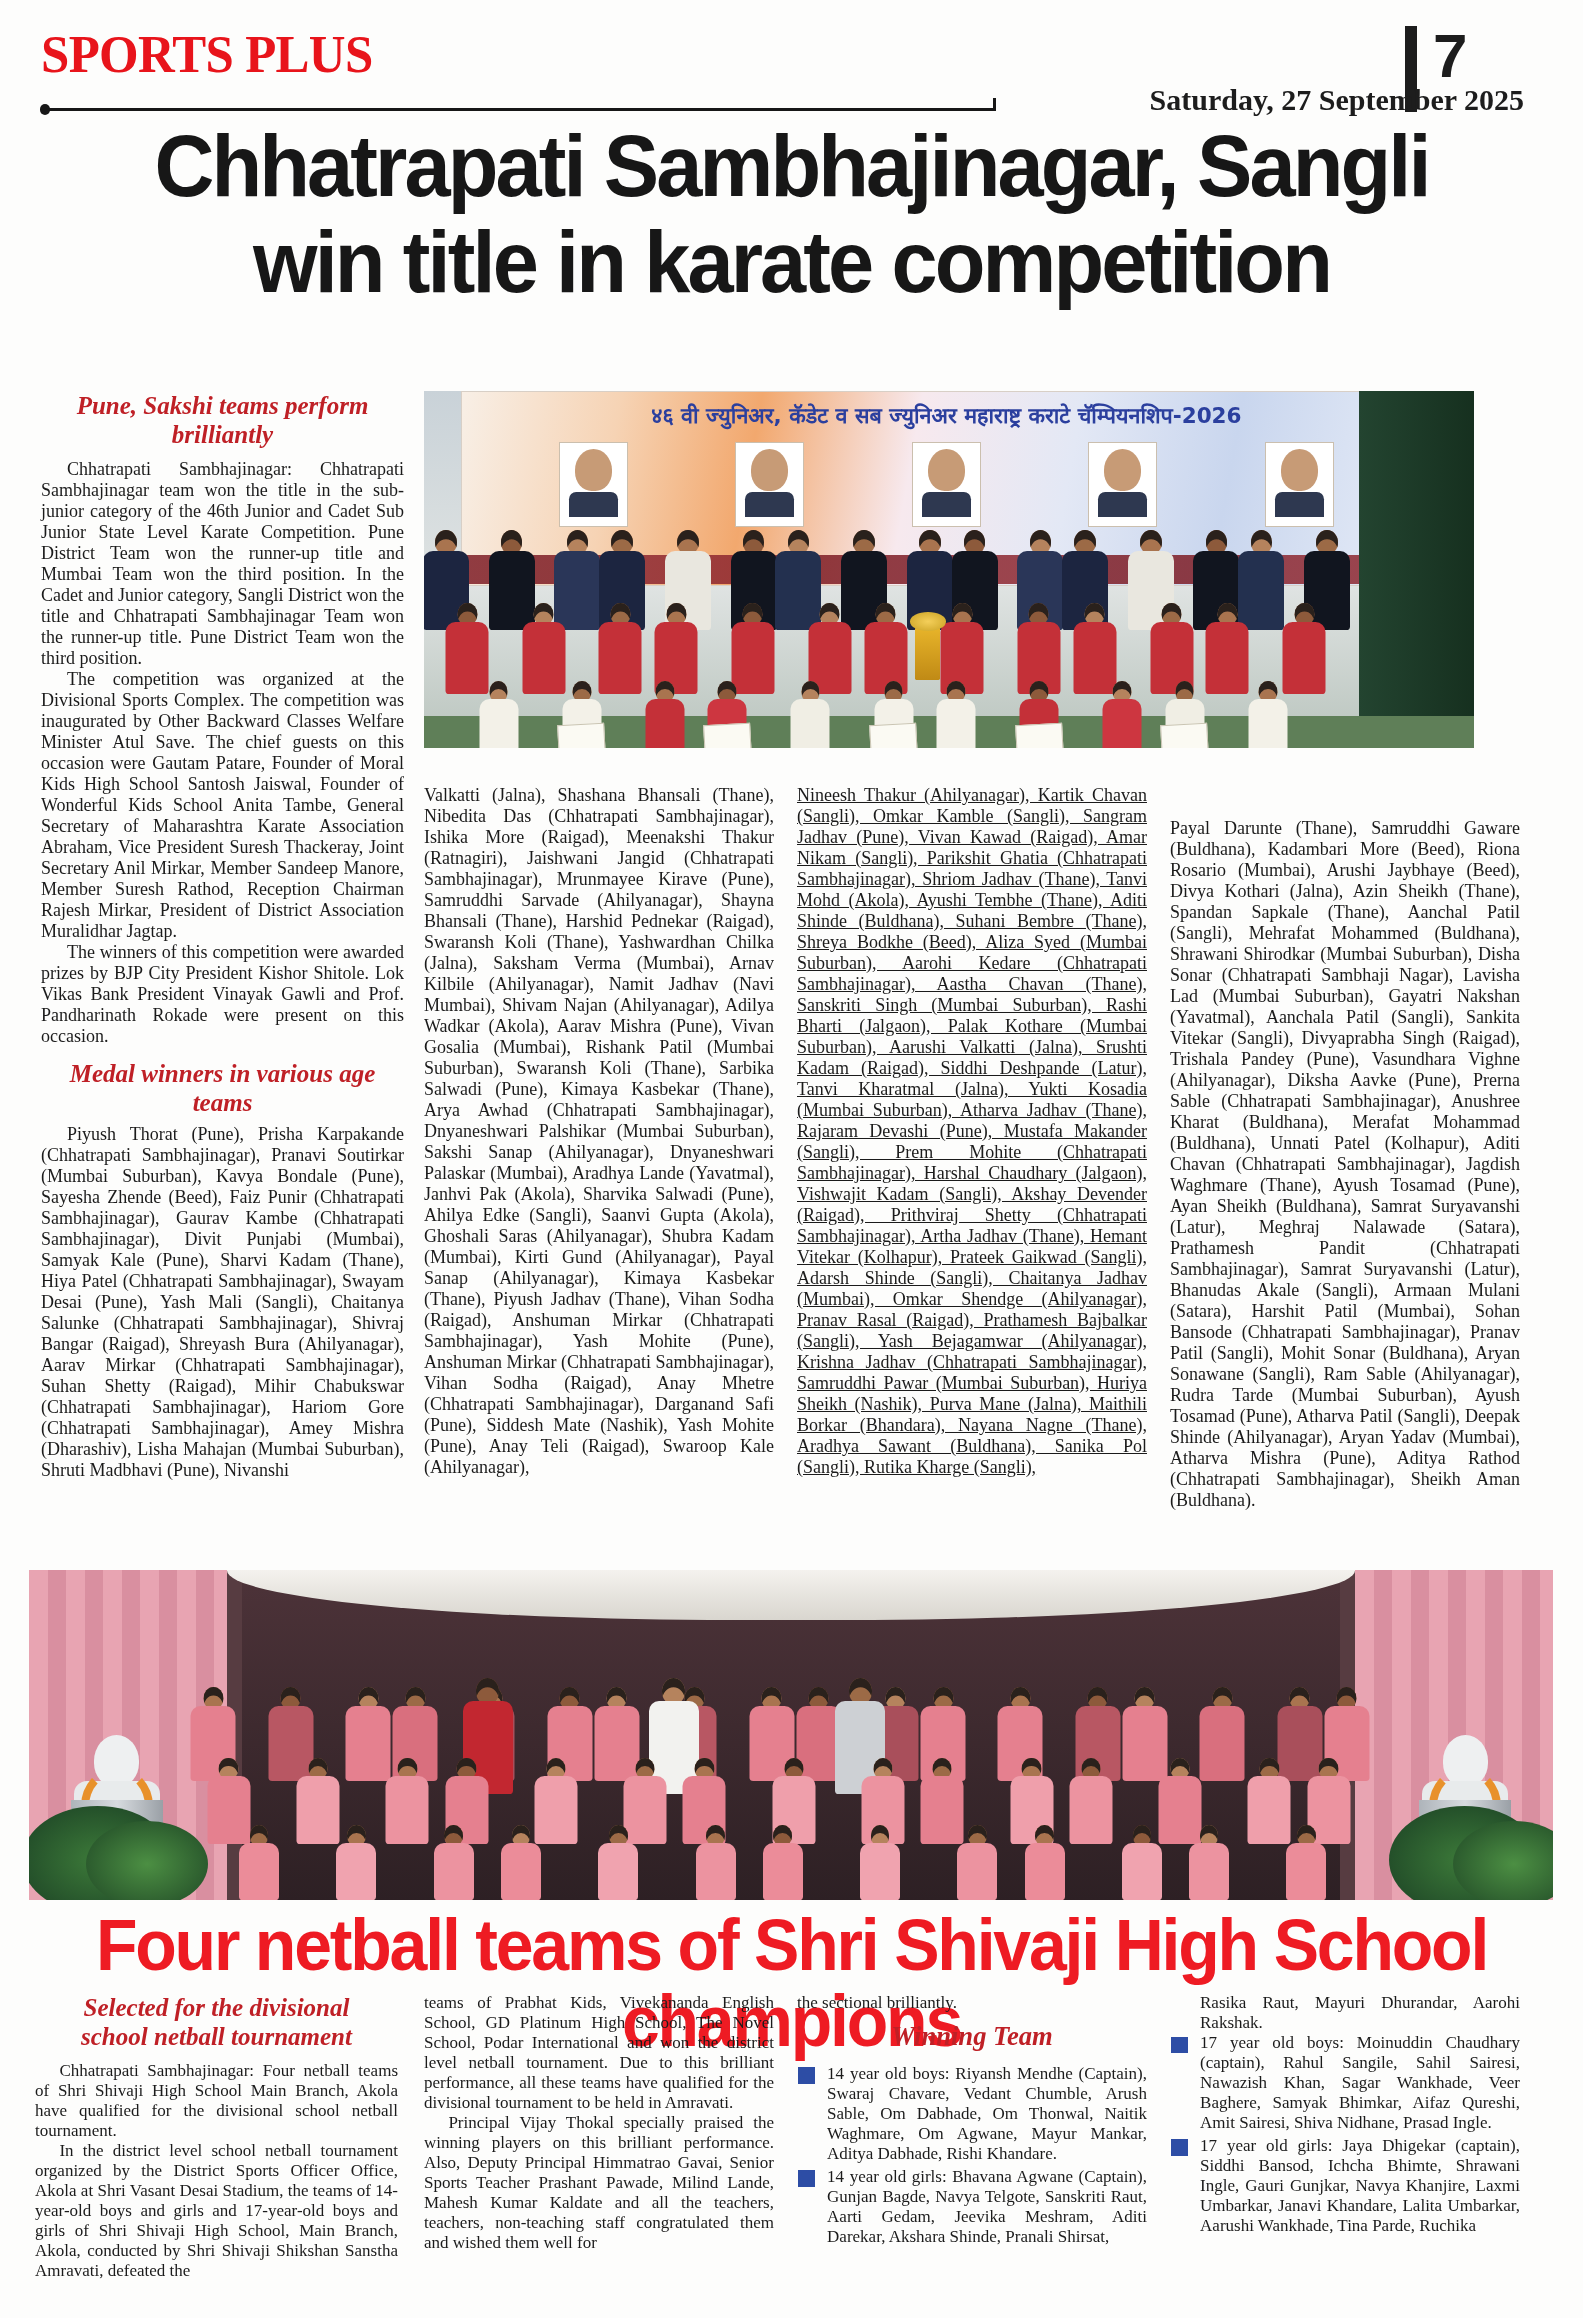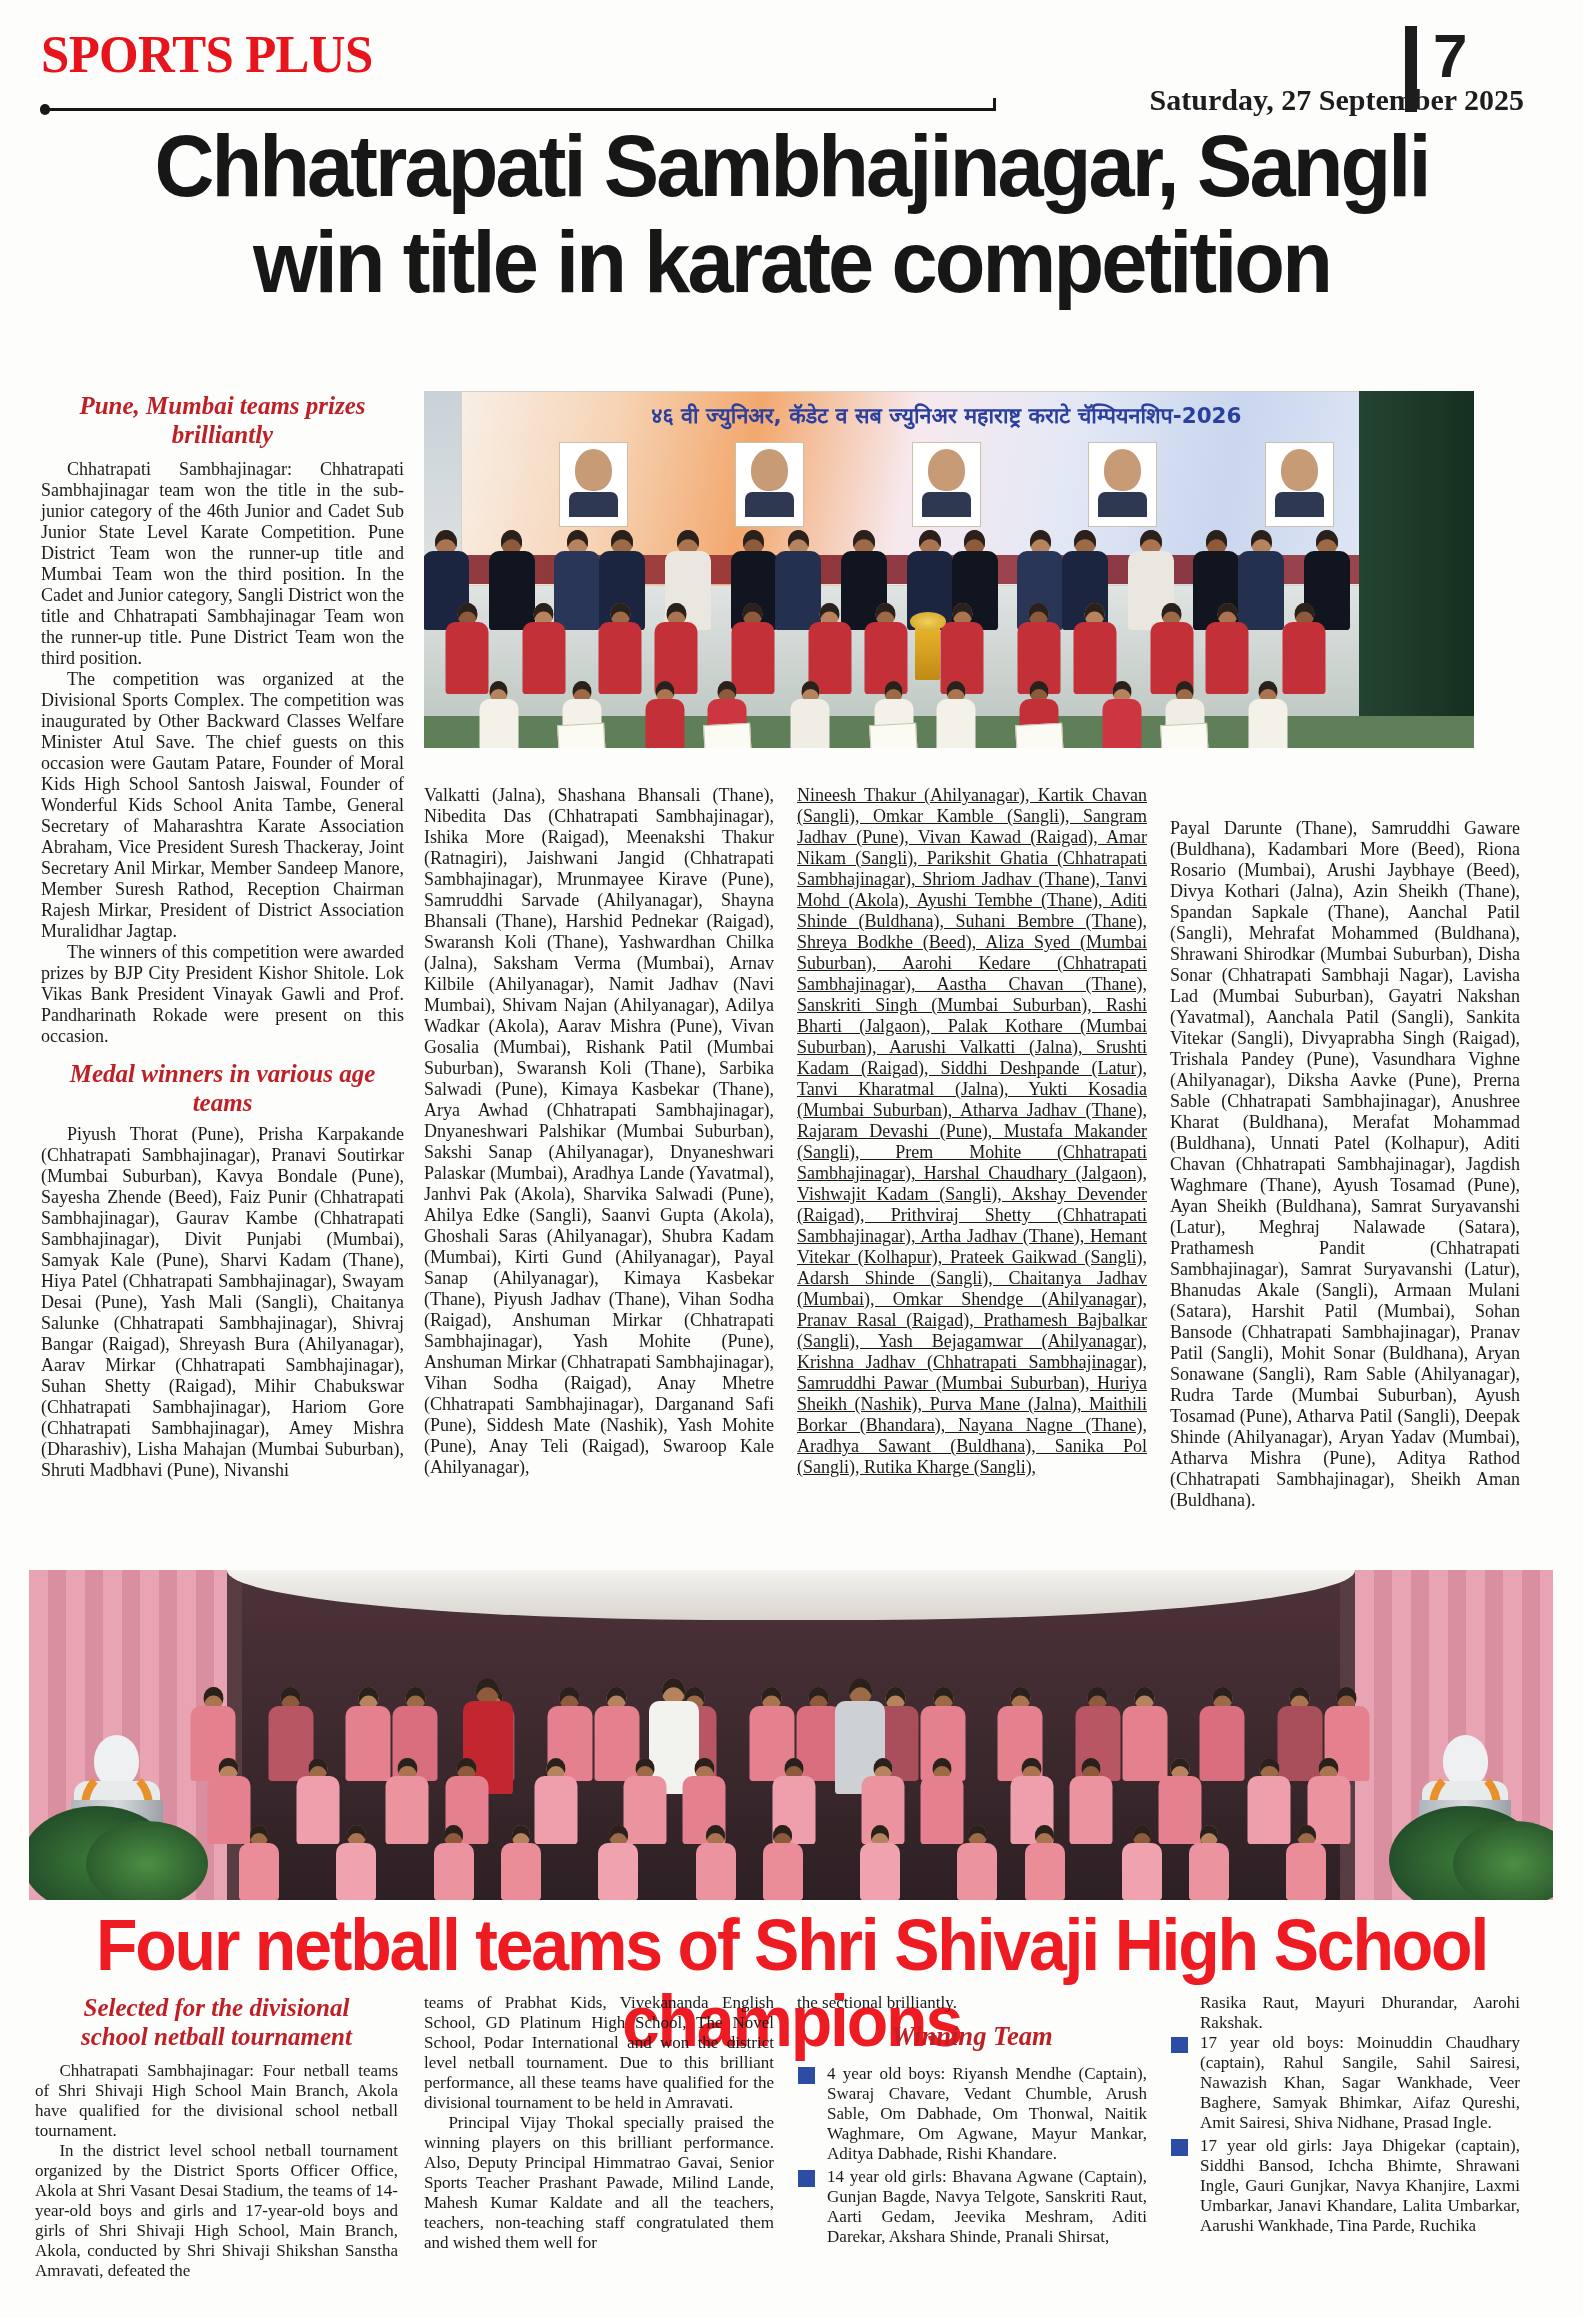--- a/index.html
+++ b/index.html
@@ -318,21 +318,21 @@
         </div>
         <div class="person" style="left: 80.36%; bottom: -2%; z-index: 5; width: 39px;">
           <div class="head" style="width: 18.7px; height: 21.5px; background: rgb(169, 116, 79); box-shadow: rgb(42, 33, 28) 0px 8px 0px inset;"></div>
           <div class="torso" style="height: 56px; background: rgb(243, 241, 232);"></div>
         </div>
       </div>
   </div>
 
   <div class="col col1-top">
     <div class="subhead-red">
-      <div>Pune, Mumbai teams prizes</div>
+      <div>Pune, Sakshi teams perform</div>
       <div>brilliantly</div>
     </div>
     <p>Chhatrapati Sambhajinagar: Chhatrapati Sambhajinagar team won the title in the sub-junior category of the 46th Junior and Cadet Sub Junior State Level Karate Competition. Pune District Team won the runner-up title and Mumbai Team won the third position. In the Cadet and Junior category, Sangli District won the title and Chhatrapati Sambhajinagar Team won the runner-up title. Pune District Team won the third position.</p>
     <p>The competition was organized at the Divisional Sports Complex. The competition was inaugurated by Other Backward Classes Welfare Minister Atul Save. The chief guests on this occasion were Gautam Patare, Founder of Moral Kids High School Santosh Jaiswal, Founder of Wonderful Kids School Anita Tambe, General Secretary of Maharashtra Karate Association Abraham, Vice President Suresh Thackeray, Joint Secretary Anil Mirkar, Member Sandeep Manore, Member Suresh Rathod, Reception Chairman Rajesh Mirkar, President of District Association Muralidhar Jagtap.</p>
     <p>The winners of this competition were awarded prizes by BJP City President Kishor Shitole. Lok Vikas Bank President Vinayak Gawli and Prof. Pandharinath Rokade were present on this occasion.</p>
     <div class="subhead-red mid">
       <div>Medal winners in various age</div>
       <div>teams</div>
     </div>
     <p>Piyush Thorat (Pune), Prisha Karpakande (Chhatrapati Sambhajinagar), Pranavi Soutirkar (Mumbai Suburban), Kavya Bondale (Pune), Sayesha Zhende (Beed), Faiz Punir (Chhatrapati Sambhajinagar), Gaurav Kambe (Chhatrapati Sambhajinagar), Divit Punjabi (Mumbai), Samyak Kale (Pune), Sharvi Kadam (Thane), Hiya Patel (Chhatrapati Sambhajinagar), Swayam Desai (Pune), Yash Mali (Sangli), Chaitanya Salunke (Chhatrapati Sambhajinagar), Shivraj Bangar (Raigad), Shreyash Bura (Ahilyanagar), Aarav Mirkar (Chhatrapati Sambhajinagar), Suhan Shetty (Raigad), Mihir Chabukswar (Chhatrapati Sambhajinagar), Hariom Gore (Chhatrapati Sambhajinagar), Amey Mishra (Dharashiv), Lisha Mahajan (Mumbai Suburban), Shruti Madbhavi (Pune), Nivanshi</p>
@@ -582,21 +582,21 @@
   </div>
   <div class="colb colb2">
     <p class="noindent">teams of Prabhat Kids, Vivekananda English School, GD Platinum High School, The Novel School, Podar International and won the district level netball tournament. Due to this brilliant performance, all these teams have qualified for the divisional tournament to be held in Amravati.</p>
     <p>Principal Vijay Thokal specially praised the winning players on this brilliant performance. Also, Deputy Principal Himmatrao Gavai, Senior Sports Teacher Prashant Pawade, Milind Lande, Mahesh Kumar Kaldate and all the teachers, teachers, non-teaching staff congratulated them and wished them well for</p>
   </div>
   <div class="colb colb3">
     <p class="noindent">the sectional brilliantly.</p>
     <div class="winning-head">Winning Team</div>
     <div class="bullet">
       <span class="sq"></span>
-      <span class="btext">4 year old boys: Riyansh Mendhe (Captain), Swaraj Chavare, Vedant Chumble, Arush Sable, Om Dabhade, Om Thonwal, Naitik Waghmare, Om Agwane, Mayur Mankar, Aditya Dabhade, Rishi Khandare.</span>
+      <span class="btext">14 year old boys: Riyansh Mendhe (Captain), Swaraj Chavare, Vedant Chumble, Arush Sable, Om Dabhade, Om Thonwal, Naitik Waghmare, Om Agwane, Mayur Mankar, Aditya Dabhade, Rishi Khandare.</span>
     </div>
     <div class="bullet">
       <span class="sq"></span>
       <span class="btext">14 year old girls: Bhavana Agwane (Captain), Gunjan Bagde, Navya Telgote, Sanskriti Raut, Aarti Gedam, Jeevika Meshram, Aditi Darekar, Akshara Shinde, Pranali Shirsat,</span>
     </div>
   </div>
   <div class="colb colb4">
     <p class="noindent cont-line">Rasika Raut, Mayuri Dhurandar, Aarohi Rakshak.</p>
     <div class="bullet">
       <span class="sq"></span>

